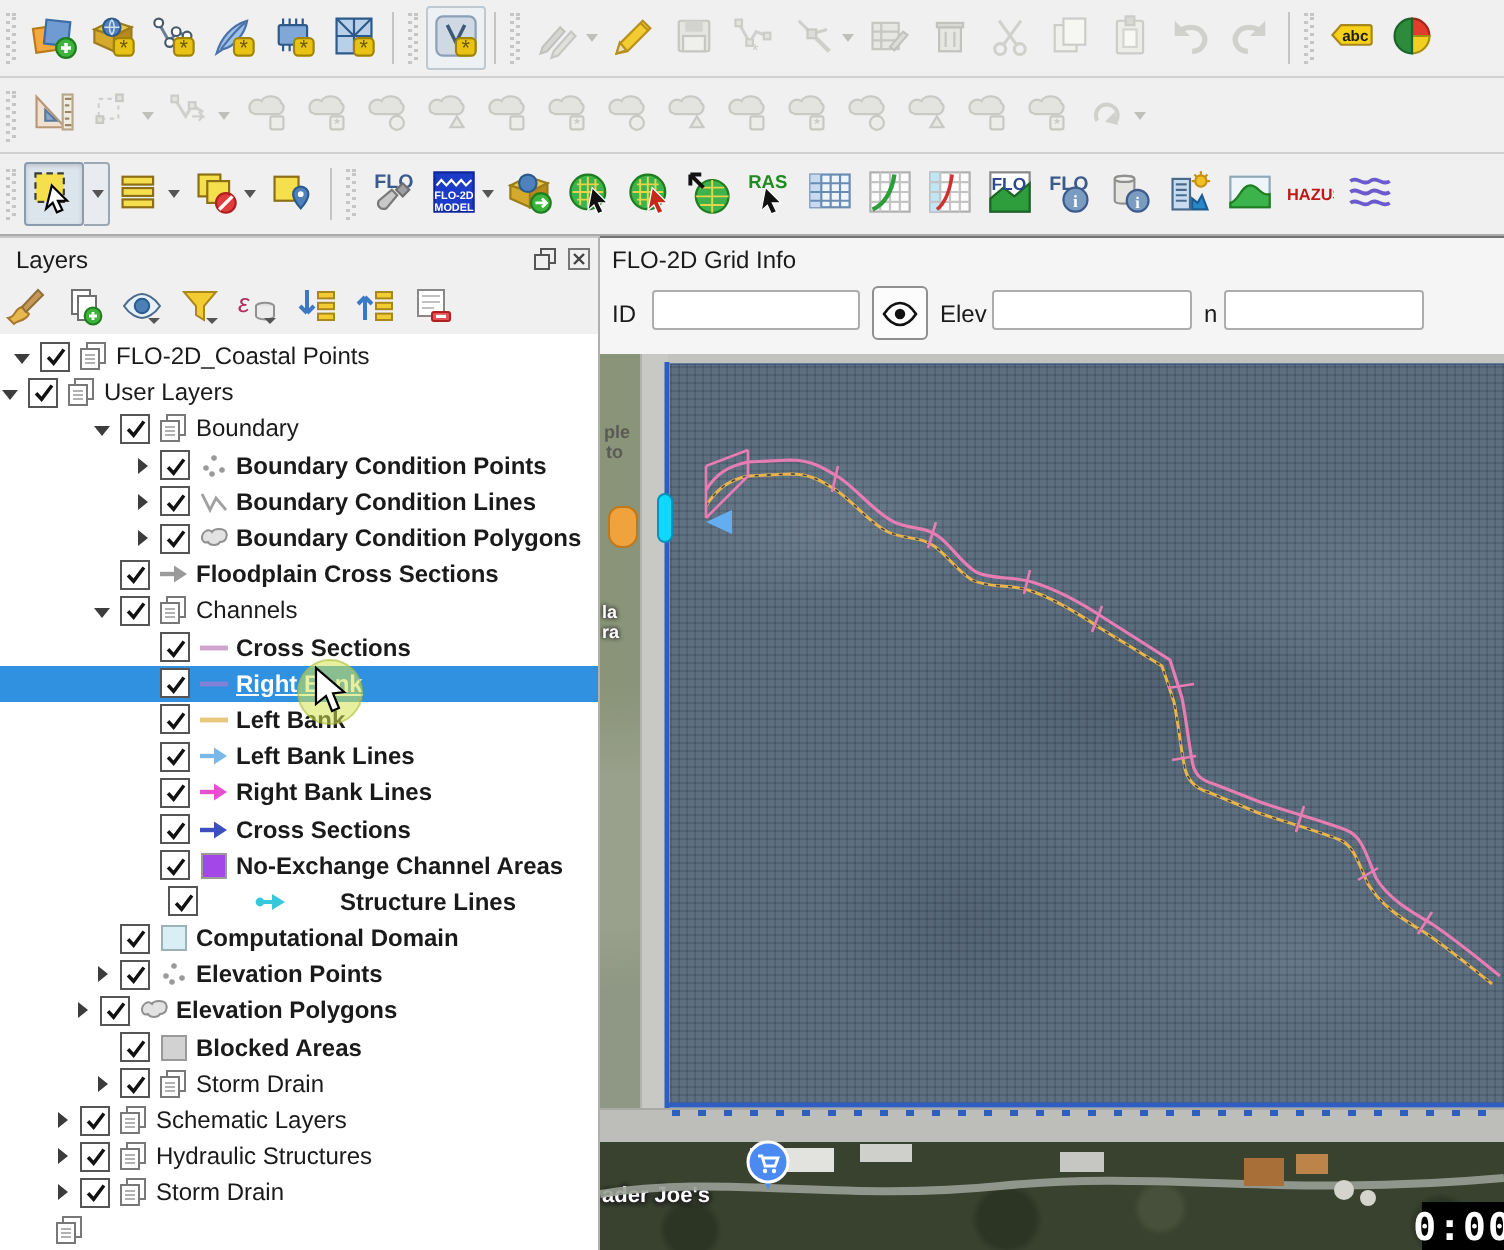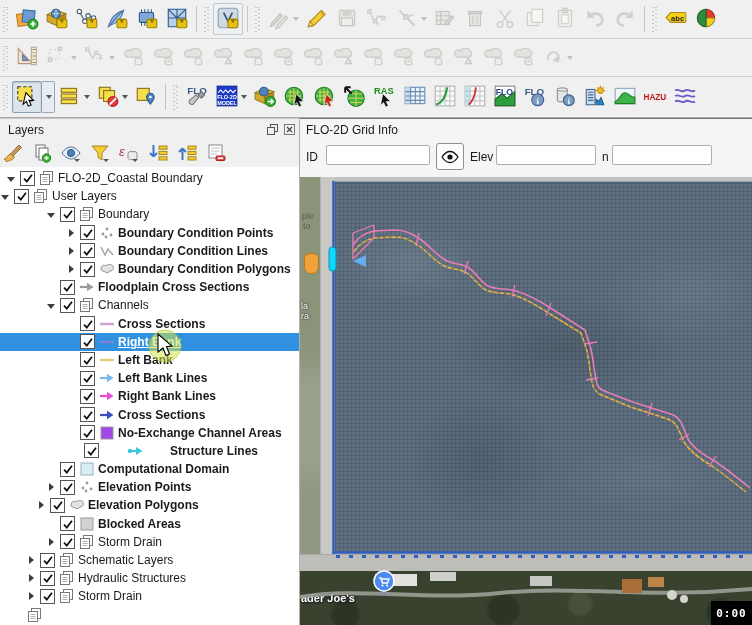--- a/index.html
+++ b/index.html
@@ -79,28 +79,28 @@
        repeating-linear-gradient(0deg,rgba(20,30,45,.16) 0 1px,transparent 1px 4px),
        repeating-linear-gradient(90deg,rgba(20,30,45,.16) 0 1px,transparent 1px 4px);}
   #roadBottom{position:absolute;left:0;top:377px;width:452px;height:17px;background:#bdbdb9;
      border-top:1px solid #a8a8a4;}
   #satBottom{position:absolute;left:0;top:394px;width:452px;height:55px;background:#39412f;
      background-image:radial-gradient(circle at 10% 80%,#2c3424 0 12px,transparent 16px),
        radial-gradient(circle at 45% 70%,#2c3424 0 14px,transparent 18px),
        radial-gradient(circle at 62% 60%,#46503a 0 10px,transparent 14px),
        radial-gradient(circle at 93% 75%,#2c3424 0 12px,transparent 16px);}
   #mapOverlay{position:absolute;left:0;top:0;}
-  .map-label{position:absolute;color:#fff;font-size:9px;text-shadow:0 0 2px #333,0 0 2px #333;}
+  .map-label{position:absolute;color:#fff;font-size:9px;text-shadow:0 0 2px #333,0 0 2px #333;font-weight:bold;}
   .map-label.dk{color:#5a5a56;text-shadow:none;}
   #tjLabel{position:absolute;left:1px;top:415px;color:#fff;font-size:11px;font-weight:bold;
            text-shadow:0 1px 2px #222,0 -1px 2px #222,1px 0 2px #222,-1px 0 2px #222;}
   #orangePin{position:absolute;left:4px;top:76px;width:13px;height:19px;background:#f0a23c;
      border:1px solid #c07818;border-radius:6px 6px 7px 7px;}
   #timer{position:absolute;right:0;bottom:0;width:41px;height:25px;background:#000;color:#fff;
-     font-family:"DejaVu Sans Mono",monospace;font-size:11px;font-weight:bold;letter-spacing:1px;
+     font-family:"DejaVu Sans Mono",monospace;font-size:19px;font-weight:bold;letter-spacing:1px;
      display:flex;align-items:center;justify-content:center;}
   #cursorOverlay{position:absolute;left:143px;top:325px;pointer-events:none;z-index:50;}
 </style>
 </head>
 <body>
 
 <div id="app">
 
   <div id="row1" class="tbrow">
       <div class="handle"></div>
@@ -623,21 +623,21 @@
               <polyline points="2.2,7.2 5.2,10.4 10.8,3" fill="none" stroke="#111" stroke-width="1.9"></polyline>
             </svg>
           </span>
           <span class="sym">
             <svg width="16" height="16" viewBox="0 0 16 16">
               <rect x="4.5" y="1.5" width="9" height="10" fill="#fff" stroke="#787878"></rect>
               <rect x="1.5" y="4.5" width="9" height="10" fill="#fff" stroke="#787878"></rect>
               <path d="M3.5 7.5h5M3.5 9.5h5M3.5 11.5h5" stroke="#b0b0b0"></path>
             </svg>
           </span>
-          <span class="tlabel">FLO-2D_Coastal Boundary</span>
+          <span class="tlabel">FLO-2D_Coastal Points</span>
         </div>
         <div class="trow" style="">
           <span class="tri exp"></span>
           <span class="cb">
             <svg width="12" height="12" viewBox="0 0 13 13">
               <polyline points="2.2,7.2 5.2,10.4 10.8,3" fill="none" stroke="#111" stroke-width="1.9"></polyline>
             </svg>
           </span>
           <span class="sym">
             <svg width="16" height="16" viewBox="0 0 16 16">

